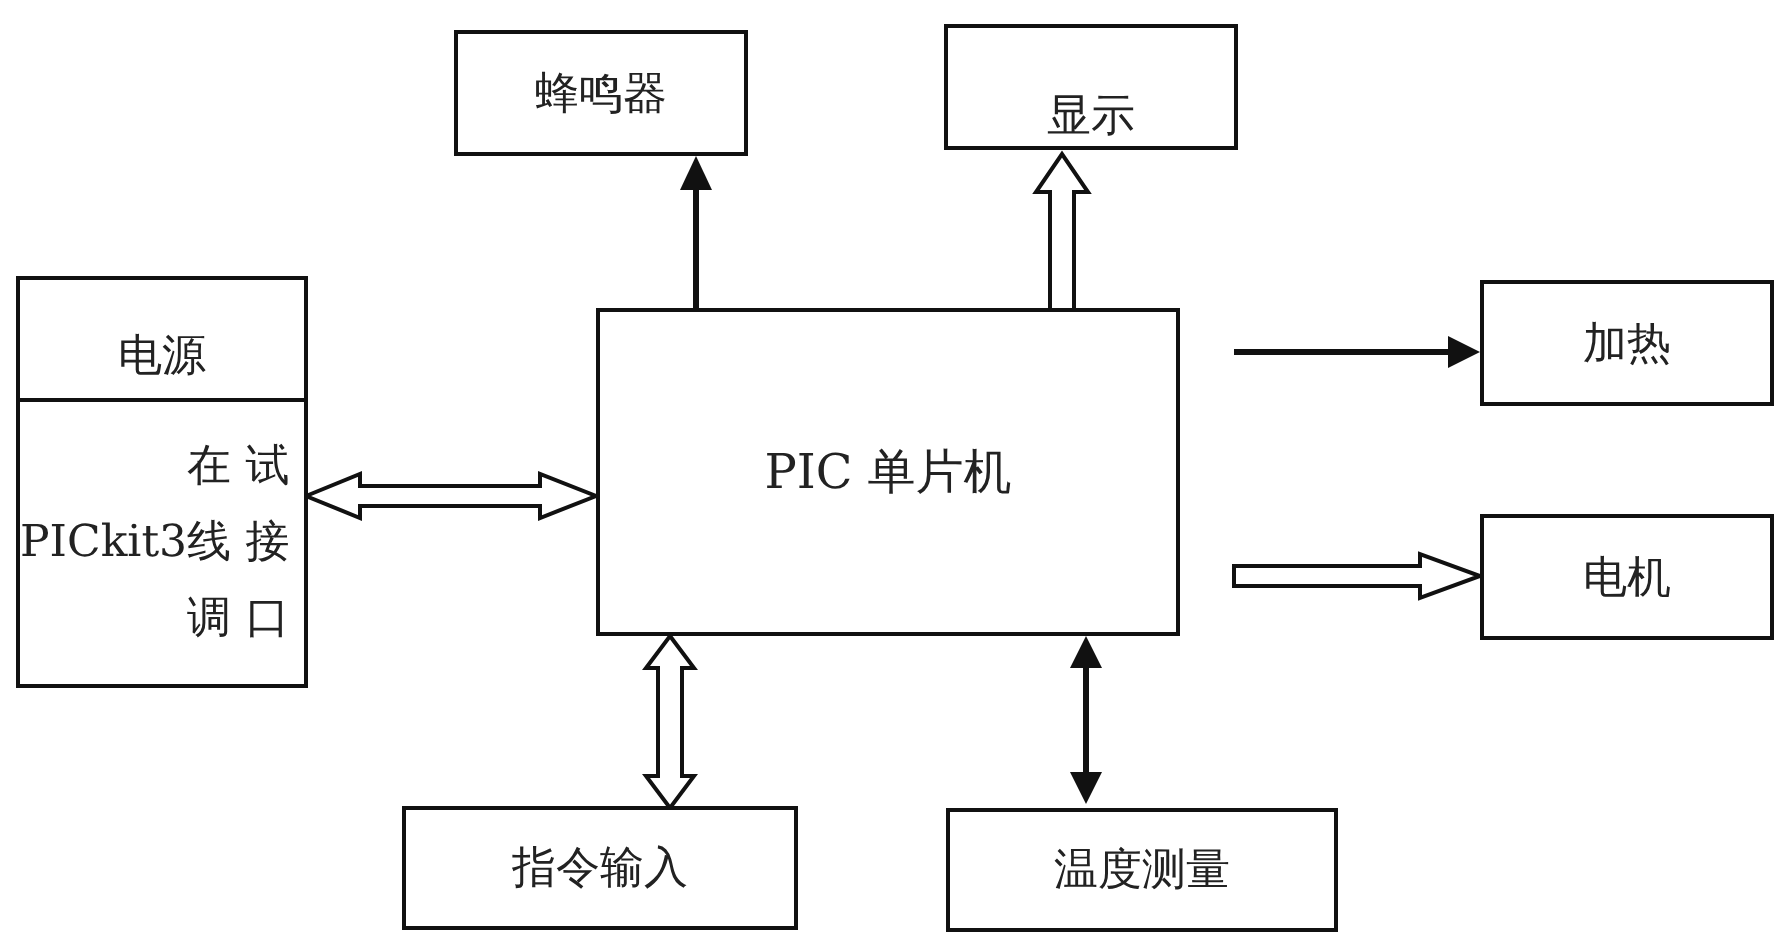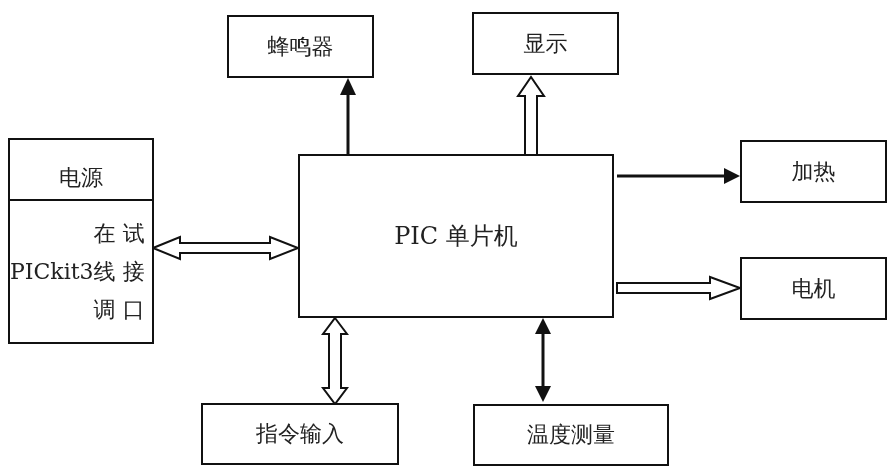--- a/index.html
+++ b/index.html
@@ -46,35 +46,35 @@
     <line x1="543" y1="330" x2="543" y2="390" stroke="#111" stroke-width="3"></line>
     <polygon points="535,334 551,334 543,318" fill="#111"></polygon>
     <polygon points="535,386 551,386 543,402" fill="#111"></polygon>
   </g>
 </svg>
 
 <div class="box" style="left:227px; top:15px; width:147px; height:63px;">
   <span>蜂鸣器</span>
 </div>
 
-<div class="box" style="left:472px; top:12px; width:147px; height:63px;">
+<div class="box" style="left:472px; top:12px; width:147px; height:63px;align-items:flex-end;">
   <span>显示</span>
 </div>
 
 <div class="box" style="left:8px; top:138px; width:146px; height:80px;">
   <span>电源</span>
 </div>
 
 <div class="box multi" style="left:8px; top:199px; width:146px; height:145px;">
   <span>PICkit3</span>
   <span>在线调</span>
   <span>试接口</span>
 </div>
 
-<div class="box" style="left:298px; top:154px; width:316px; height:164px; font-size:24px;">
+<div class="box" style="left:298px; top:154px; width:292px; height:164px; font-size:24px;">
   <span>PIC 单片机</span>
 </div>
 
 <div class="box" style="left:740px; top:140px; width:147px; height:63px;">
   <span>加热</span>
 </div>
 
 <div class="box" style="left:740px; top:257px; width:147px; height:63px;">
   <span>电机</span>
 </div>

